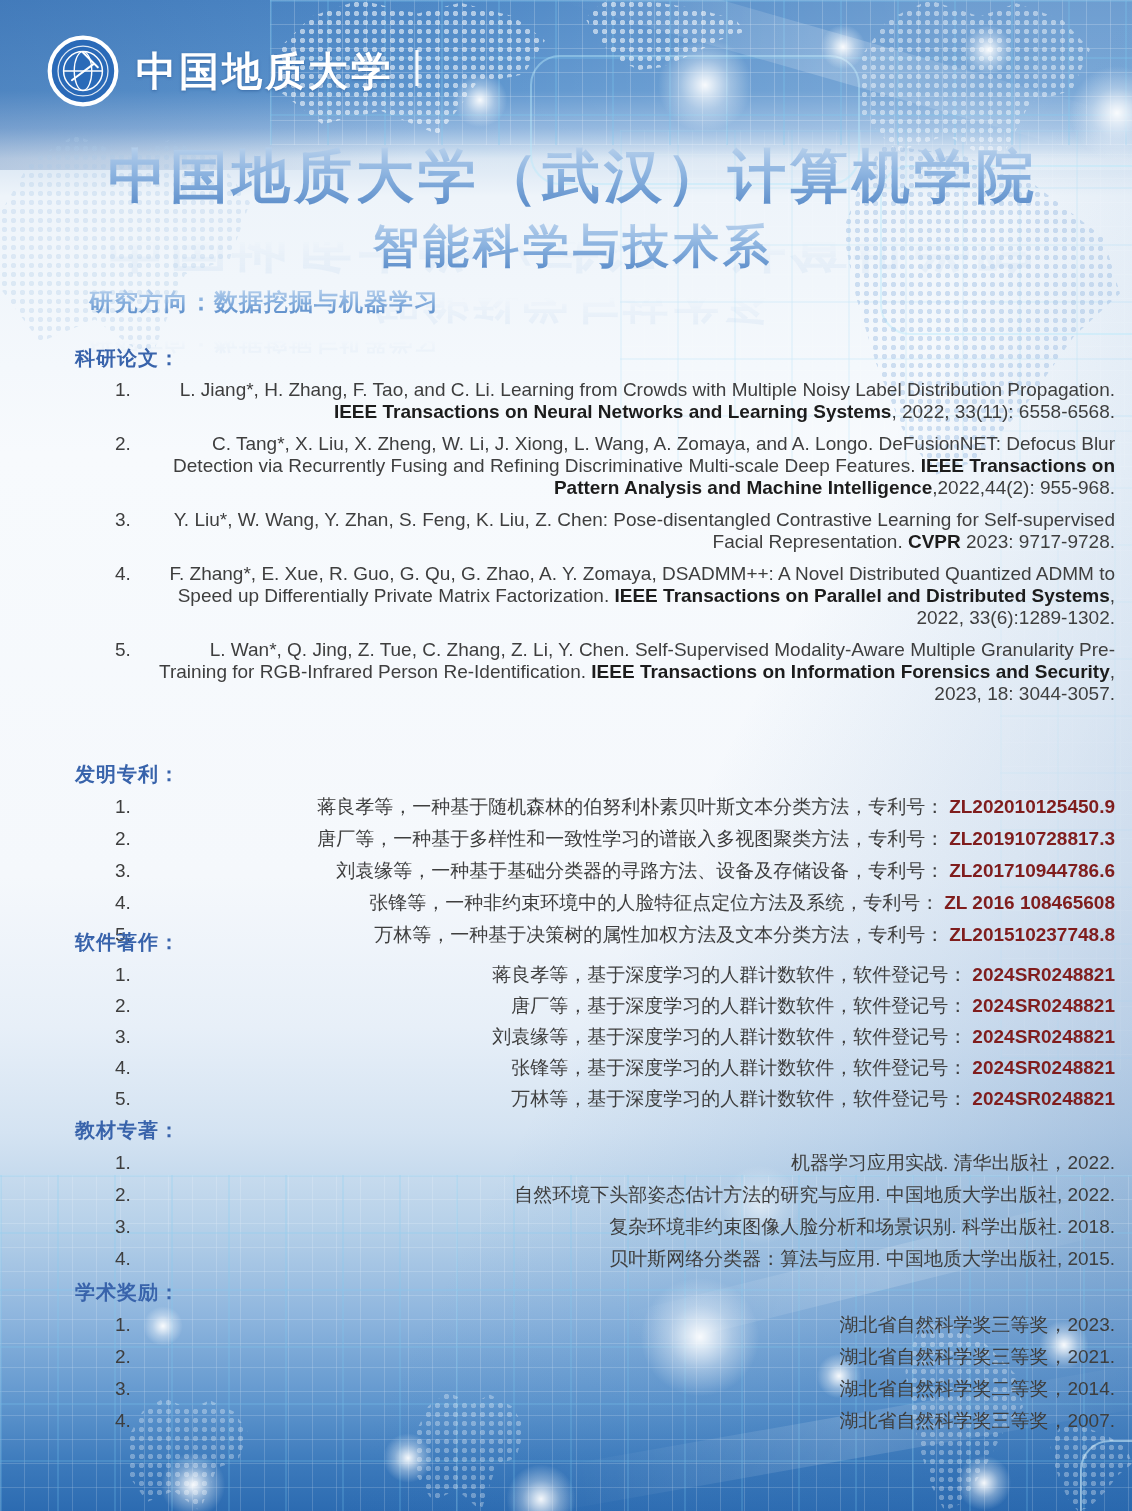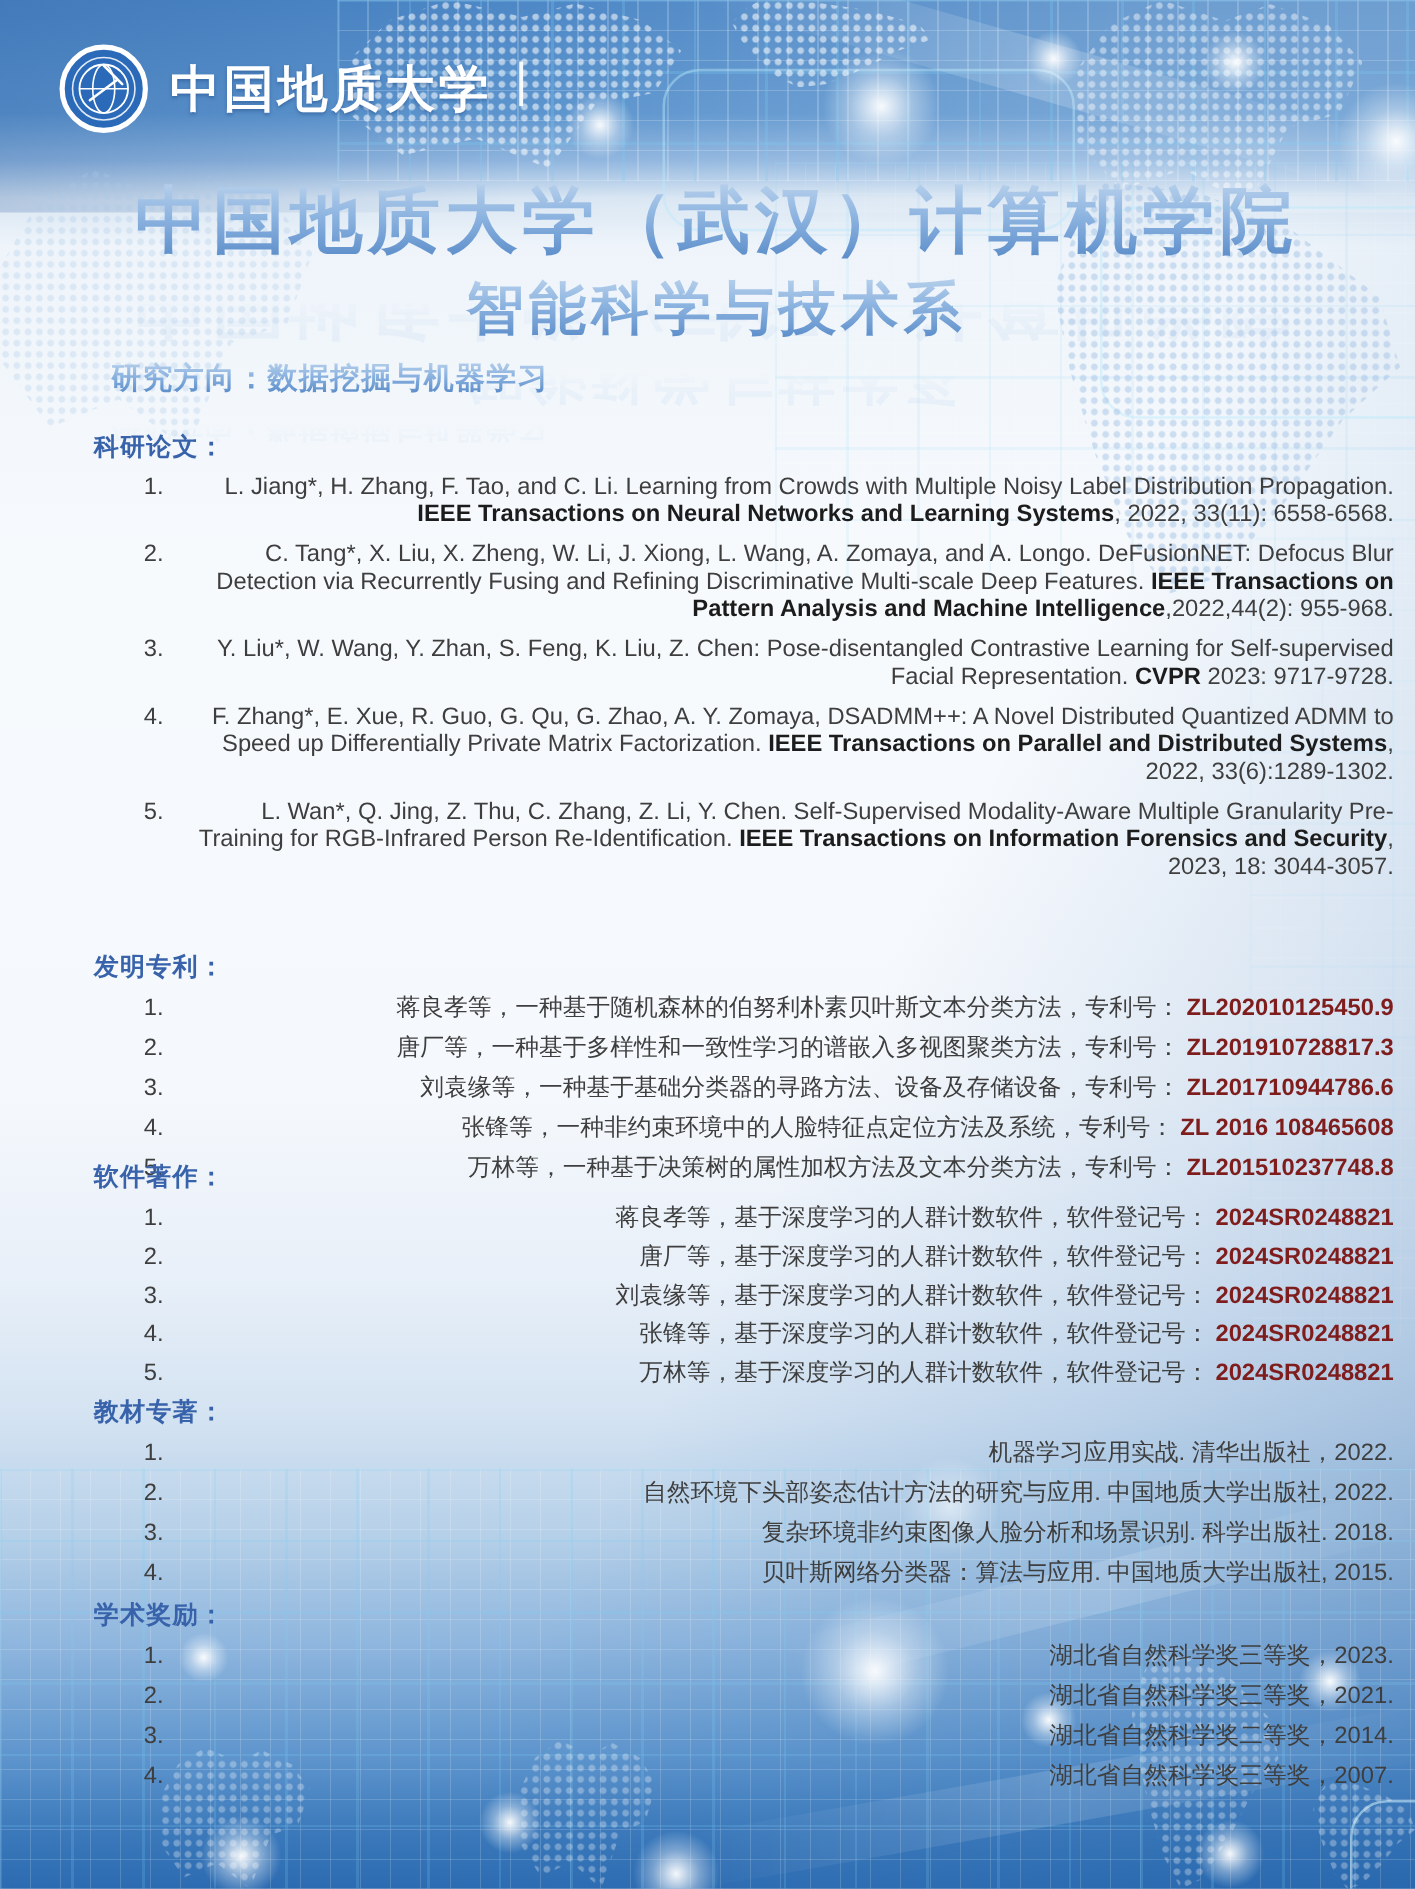--- a/index.html
+++ b/index.html
@@ -165,21 +165,21 @@
       <li>
         <span>C. Tang*, X. Liu, X. Zheng, W. Li, J. Xiong, L. Wang, A. Zomaya, and A. Longo. DeFusionNET: Defocus Blur Detection via Recurrently Fusing and Refining Discriminative Multi-scale Deep Features. </span><b>IEEE Transactions on Pattern Analysis and Machine Intelligence</b><span>,2022,44(2): 955-968.</span>
       </li>
       <li>
         <span>Y. Liu*, W. Wang, Y. Zhan, S. Feng, K. Liu, Z. Chen: Pose-disentangled Contrastive Learning for Self-supervised Facial Representation. </span><b>CVPR</b><span> 2023: 9717-9728.</span>
       </li>
       <li>
         <span>F. Zhang*, E. Xue, R. Guo, G. Qu, G. Zhao, A. Y. Zomaya, DSADMM++: A Novel Distributed Quantized ADMM to Speed up Differentially Private Matrix Factorization. </span><b>IEEE Transactions on Parallel and Distributed Systems</b><span>, 2022, 33(6):1289-1302.</span>
       </li>
       <li>
-        <span>L. Wan*, Q. Jing, Z. Thu, C. Zhang, Z. Li, Y. Chen. Self-Supervised Modality-Aware Multiple Granularity Pre-Training for RGB-Infrared Person Re-Identification. </span><b>IEEE Transactions on Information Forensics and Security</b><span>, 2023, 18: 3044-3057.</span>
+        <span>L. Wan*, Q. Jing, Z. Tue, C. Zhang, Z. Li, Y. Chen. Self-Supervised Modality-Aware Multiple Granularity Pre-Training for RGB-Infrared Person Re-Identification. </span><b>IEEE Transactions on Information Forensics and Security</b><span>, 2023, 18: 3044-3057.</span>
       </li>
     </ol>
   </div>
 
   <div class="section sec-patents">
     <h2 class="sec-head">发明专利：</h2>
     <ol class="items cn">
       <li><span>蒋良孝等，一种基于随机森林的伯努利朴素贝叶斯文本分类方法，专利号：</span><span class="num">ZL202010125450.9</span></li>
       <li><span>唐厂等，一种基于多样性和一致性学习的谱嵌入多视图聚类方法，专利号：</span><span class="num">ZL201910728817.3</span></li>
       <li><span>刘袁缘等，一种基于基础分类器的寻路方法、设备及存储设备，专利号：</span><span class="num">ZL201710944786.6</span></li>

